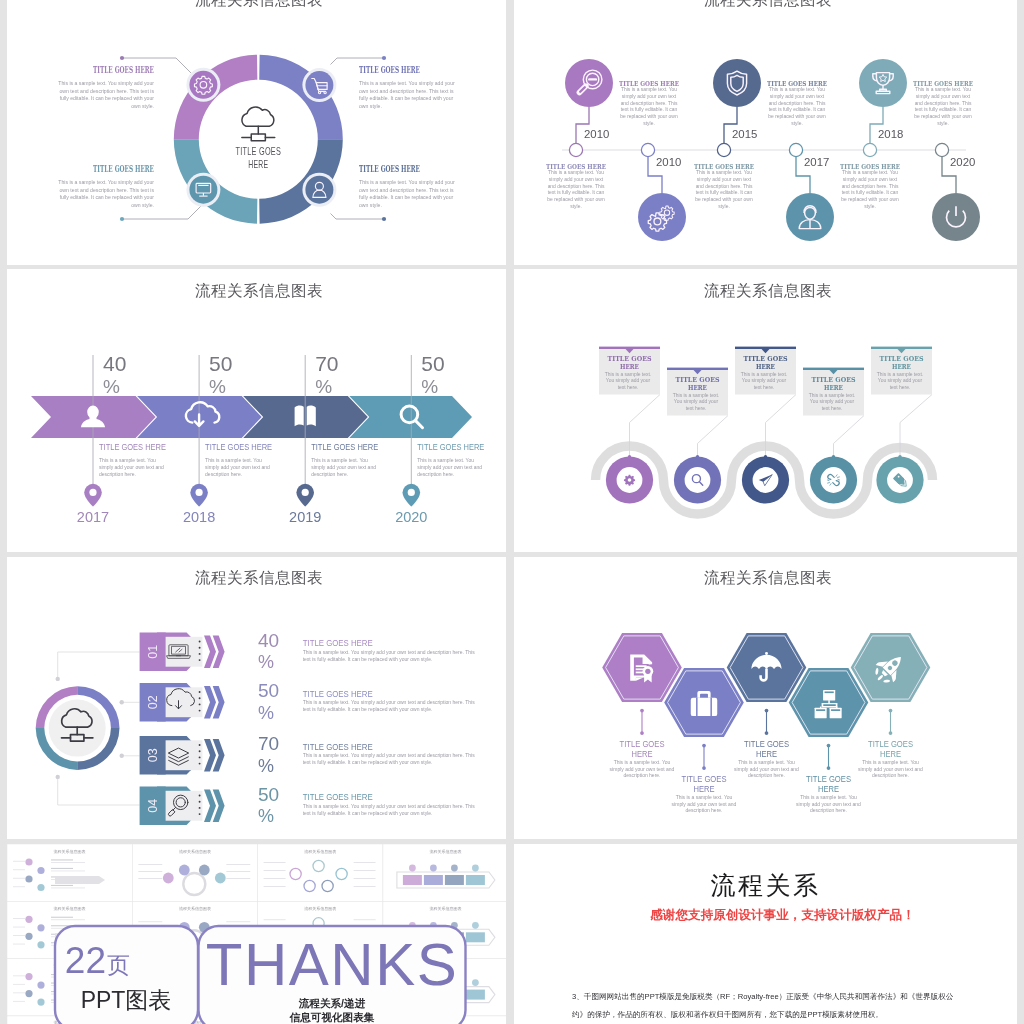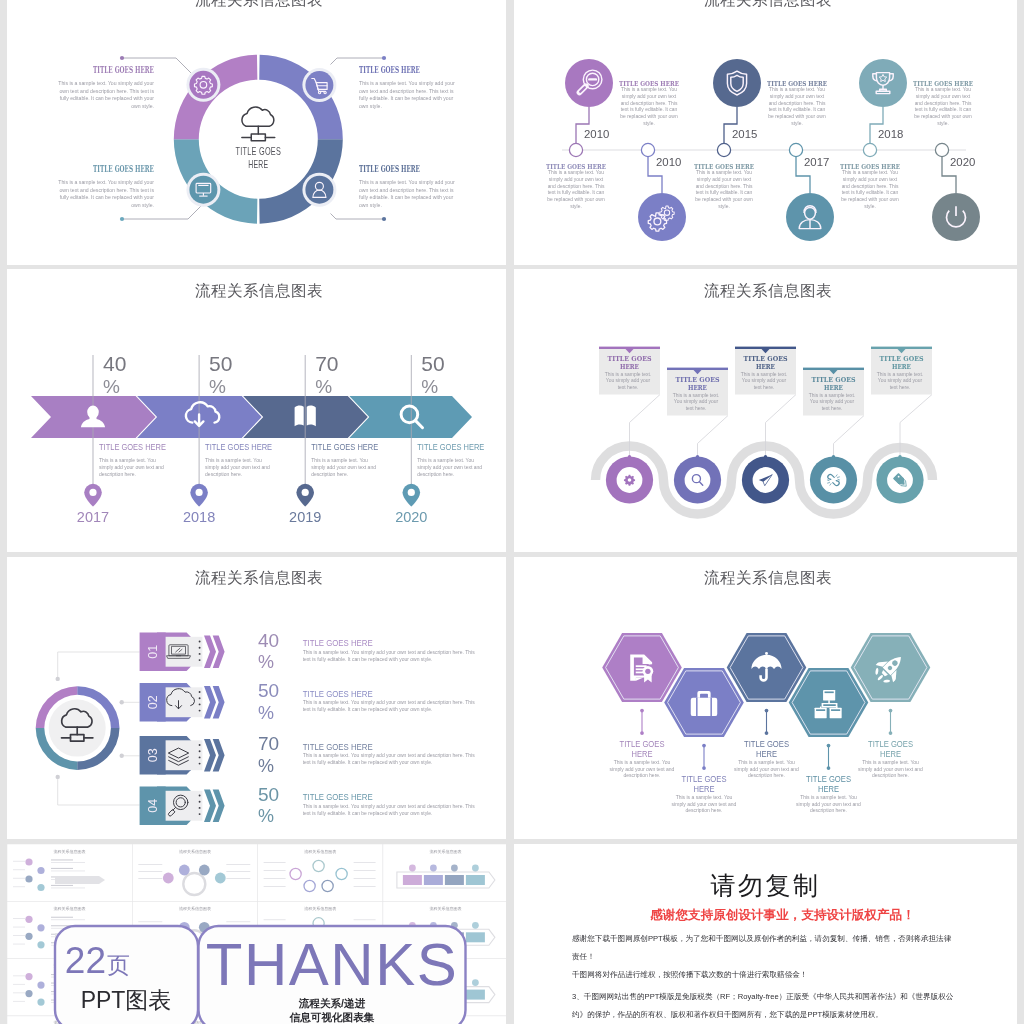--- a/index.html
+++ b/index.html
@@ -892,20 +892,18 @@
   </g>
   <g>
    <rect x="191.5" y="82" width="267" height="104" rx="20" fill="#fdfdfd" stroke="#8b82c4" stroke-width="2.4"></rect>
    <text x="325" y="141" text-anchor="middle" font-size="60" fill="#7d77b8" letter-spacing="1.5">THANKS</text>
    <text x="325" y="163" text-anchor="middle" font-size="10.6" font-weight="bold" fill="#2b2b30">流程关系/递进</text>
    <text x="325" y="177" text-anchor="middle" font-size="10.6" font-weight="bold" fill="#2b2b30">信息可视化图表集</text>
   </g>
  </svg>
 </div>
 <div class="slide" style="left:514px;top:844px;width:503px;height:180px">
-  <div style="position:absolute;left:0;top:26px;width:503px;text-align:center;font-size:25px;line-height:30px;color:#1c1c1f;letter-spacing:2.5px;">请勿复制</div>
+  <div style="position:absolute;left:0;top:26px;width:503px;text-align:center;font-size:25px;line-height:30px;color:#1c1c1f;letter-spacing:2.5px;">流程关系</div>
   <div style="position:absolute;left:0;top:62px;width:503px;text-align:center;font-size:12.6px;line-height:18px;font-weight:bold;color:#ef4444;margin-left:17px;">感谢您支持原创设计事业，支持设计版权产品！</div>
-  <div style="position:absolute;left:58px;top:86px;width:384px;font-size:7.6px;line-height:18px;color:#303035;">感谢您下载千图网原创PPT模板，为了您和千图网以及原创作者的利益，请勿复制、传播、销售，否则将承担法律责任！</div>
-  <div style="position:absolute;left:58px;top:122px;width:384px;font-size:7.6px;line-height:18px;color:#303035;">千图网将对作品进行维权，按照传播下载次数的十倍进行索取赔偿金！</div>
   <div style="position:absolute;left:58px;top:144px;width:384px;font-size:7.6px;line-height:18px;color:#303035;">3、千图网网站出售的PPT模版是免版税类（RF；Royalty-free）正版受《中华人民共和国著作法》和《世界版权公约》的保护，作品的所有权、版权和著作权归千图网所有，您下载的是PPT模版素材使用权。</div>
 
 </div>
   </div>
 
 </body></html>

